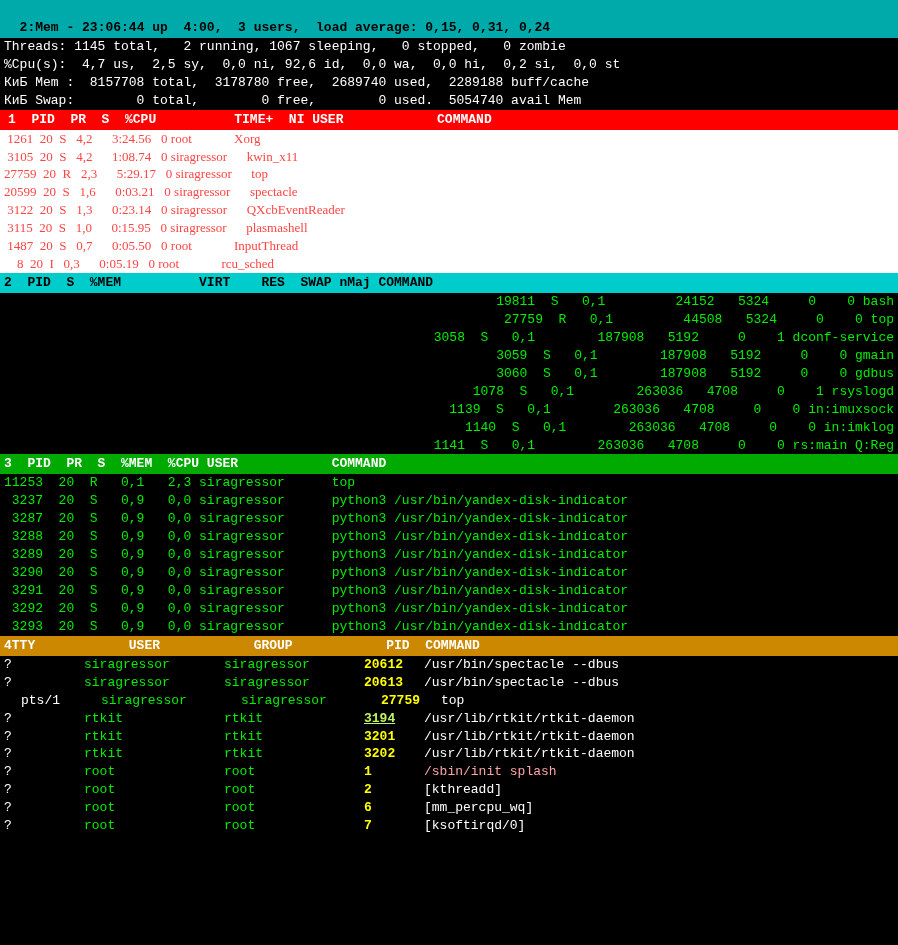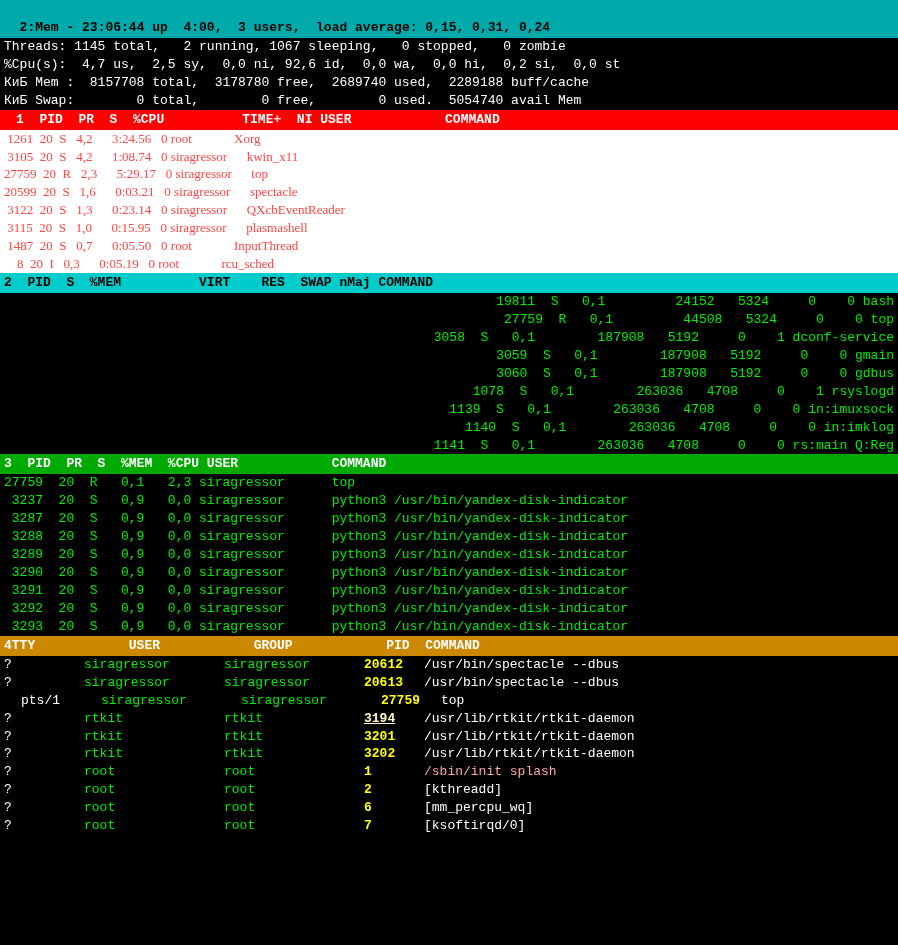--- a/index.html
+++ b/index.html
@@ -29,21 +29,21 @@
   <span>2:Mem</span><span style="color:#000;"> - 23:06:44 up  4:00,  3 users,  load average: 0,15, 0,31, 0,24</span>
 </div>
 
 <div style="background:#000; padding:0 4px; font-family:'Courier New',monospace; font-size:13px;">
   <div class="header-line">Threads: 1145 total,   2 running, 1067 sleeping,   0 stopped,   0 zombie</div>
   <div class="header-line">%Cpu(s):  4,7 us,  2,5 sy,  0,0 ni, 92,6 id,  0,0 wa,  0,0 hi,  0,2 si,  0,0 st</div>
   <div class="header-line">КиБ Mem :  8157708 total,  3178780 free,  2689740 used,  2289188 buff/cache</div>
   <div class="header-line">КиБ Swap:        0 total,        0 free,        0 used.  5054740 avail Mem</div>
 </div>
 
-<div style="background:#ff0000; color:#fff; padding:1px 16px; white-space:pre; font-family:'Courier New',monospace; font-size:13px; font-weight:bold;">1  PID  PR  S  %CPU          TIME+  NI USER            COMMAND</div>
+<div style="background:#ff0000; color:#fff; padding:1px 8px; white-space:pre; font-family:'Courier New',monospace; font-size:13px; font-weight:bold;">1  PID  PR  S  %CPU          TIME+  NI USER            COMMAND</div>
 
 <div style="background:#ffffff; font-family:Liberation Serif, serif; font-size:13px;">
   <div class="s1-row"> 1261  20  S   4,2      3:24.56   0 root             Xorg</div>
   <div class="s1-row"> 3105  20  S   4,2      1:08.74   0 siragressor      kwin_x11</div>
   <div class="s1-row">27759  20  R   2,3      5:29.17   0 siragressor      top</div>
   <div class="s1-row">20599  20  S   1,6      0:03.21   0 siragressor      spectacle</div>
   <div class="s1-row"> 3122  20  S   1,3      0:23.14   0 siragressor      QXcbEventReader</div>
   <div class="s1-row"> 3115  20  S   1,0      0:15.95   0 siragressor      plasmashell</div>
   <div class="s1-row"> 1487  20  S   0,7      0:05.50   0 root             InputThread</div>
   <div class="s1-row">    8  20  I   0,3      0:05.19   0 root             rcu_sched</div>
@@ -59,21 +59,21 @@
   <div class="s2-row"> 3060  S   0,1        187908   5192     0    0 gdbus</div>
   <div class="s2-row"> 1078  S   0,1        263036   4708     0    1 rsyslogd</div>
   <div class="s2-row"> 1139  S   0,1        263036   4708     0    0 in:imuxsock</div>
   <div class="s2-row"> 1140  S   0,1        263036   4708     0    0 in:imklog</div>
   <div class="s2-row"> 1141  S   0,1        263036   4708     0    0 rs:main Q:Reg</div>
 </div>
 
 <div style="background:#00aa00; color:#fff; padding:1px 4px; white-space:pre; font-family:'Courier New',monospace; font-size:13px; font-weight:bold;">3  PID  PR  S  %MEM  %CPU USER            COMMAND</div>
 
 <div style="background:#000; font-family:'Courier New',monospace; font-size:13px;">
-  <div class="s3-row">27759  20  R   0,1   2,3 siragressor      top</div>
+  <div class="s3-row">11253  20  R   0,1   2,3 siragressor      top</div>
   <div class="s3-row"> 3237  20  S   0,9   0,0 siragressor      python3 /usr/bin/yandex-disk-indicator</div>
   <div class="s3-row"> 3287  20  S   0,9   0,0 siragressor      python3 /usr/bin/yandex-disk-indicator</div>
   <div class="s3-row"> 3288  20  S   0,9   0,0 siragressor      python3 /usr/bin/yandex-disk-indicator</div>
   <div class="s3-row"> 3289  20  S   0,9   0,0 siragressor      python3 /usr/bin/yandex-disk-indicator</div>
   <div class="s3-row"> 3290  20  S   0,9   0,0 siragressor      python3 /usr/bin/yandex-disk-indicator</div>
   <div class="s3-row"> 3291  20  S   0,9   0,0 siragressor      python3 /usr/bin/yandex-disk-indicator</div>
   <div class="s3-row"> 3292  20  S   0,9   0,0 siragressor      python3 /usr/bin/yandex-disk-indicator</div>
   <div class="s3-row"> 3293  20  S   0,9   0,0 siragressor      python3 /usr/bin/yandex-disk-indicator</div>
 </div>
 
@@ -98,21 +98,21 @@
       <span style="width: 80px; color: rgb(255, 255, 255);">pts/1</span>
       <span style="width: 140px; color: rgb(0, 238, 0);">siragressor</span>
       <span style="width: 140px; color: rgb(0, 238, 0);">siragressor</span>
       <span style="width: 60px; color: rgb(255, 255, 0); font-weight: bold;">27759</span>
       <span style="color: rgb(255, 255, 255);">top</span>
     </div>
     <div style="display: flex; padding-left: 4px; line-height: 1.38;">
       <span style="width: 80px; color: rgb(255, 255, 255);">?</span>
       <span style="width: 140px; color: rgb(0, 238, 0);">rtkit</span>
       <span style="width: 140px; color: rgb(0, 238, 0);">rtkit</span>
-      <span style="width: 60px; color: #fef9c3; font-weight: bold; text-decoration: underline;">3194</span>
+      <span style="width: 60px; color: #bef264; font-weight: bold; text-decoration: underline;">3194</span>
       <span style="color: rgb(255, 255, 255);">/usr/lib/rtkit/rtkit-daemon</span>
     </div>
     <div style="display: flex; padding-left: 4px; line-height: 1.38;">
       <span style="width: 80px; color: rgb(255, 255, 255);">?</span>
       <span style="width: 140px; color: rgb(0, 238, 0);">rtkit</span>
       <span style="width: 140px; color: rgb(0, 238, 0);">rtkit</span>
       <span style="width: 60px; color: rgb(255, 255, 0); font-weight: bold;">3201</span>
       <span style="color: rgb(255, 255, 255);">/usr/lib/rtkit/rtkit-daemon</span>
     </div>
     <div style="display: flex; padding-left: 4px; line-height: 1.38;">

